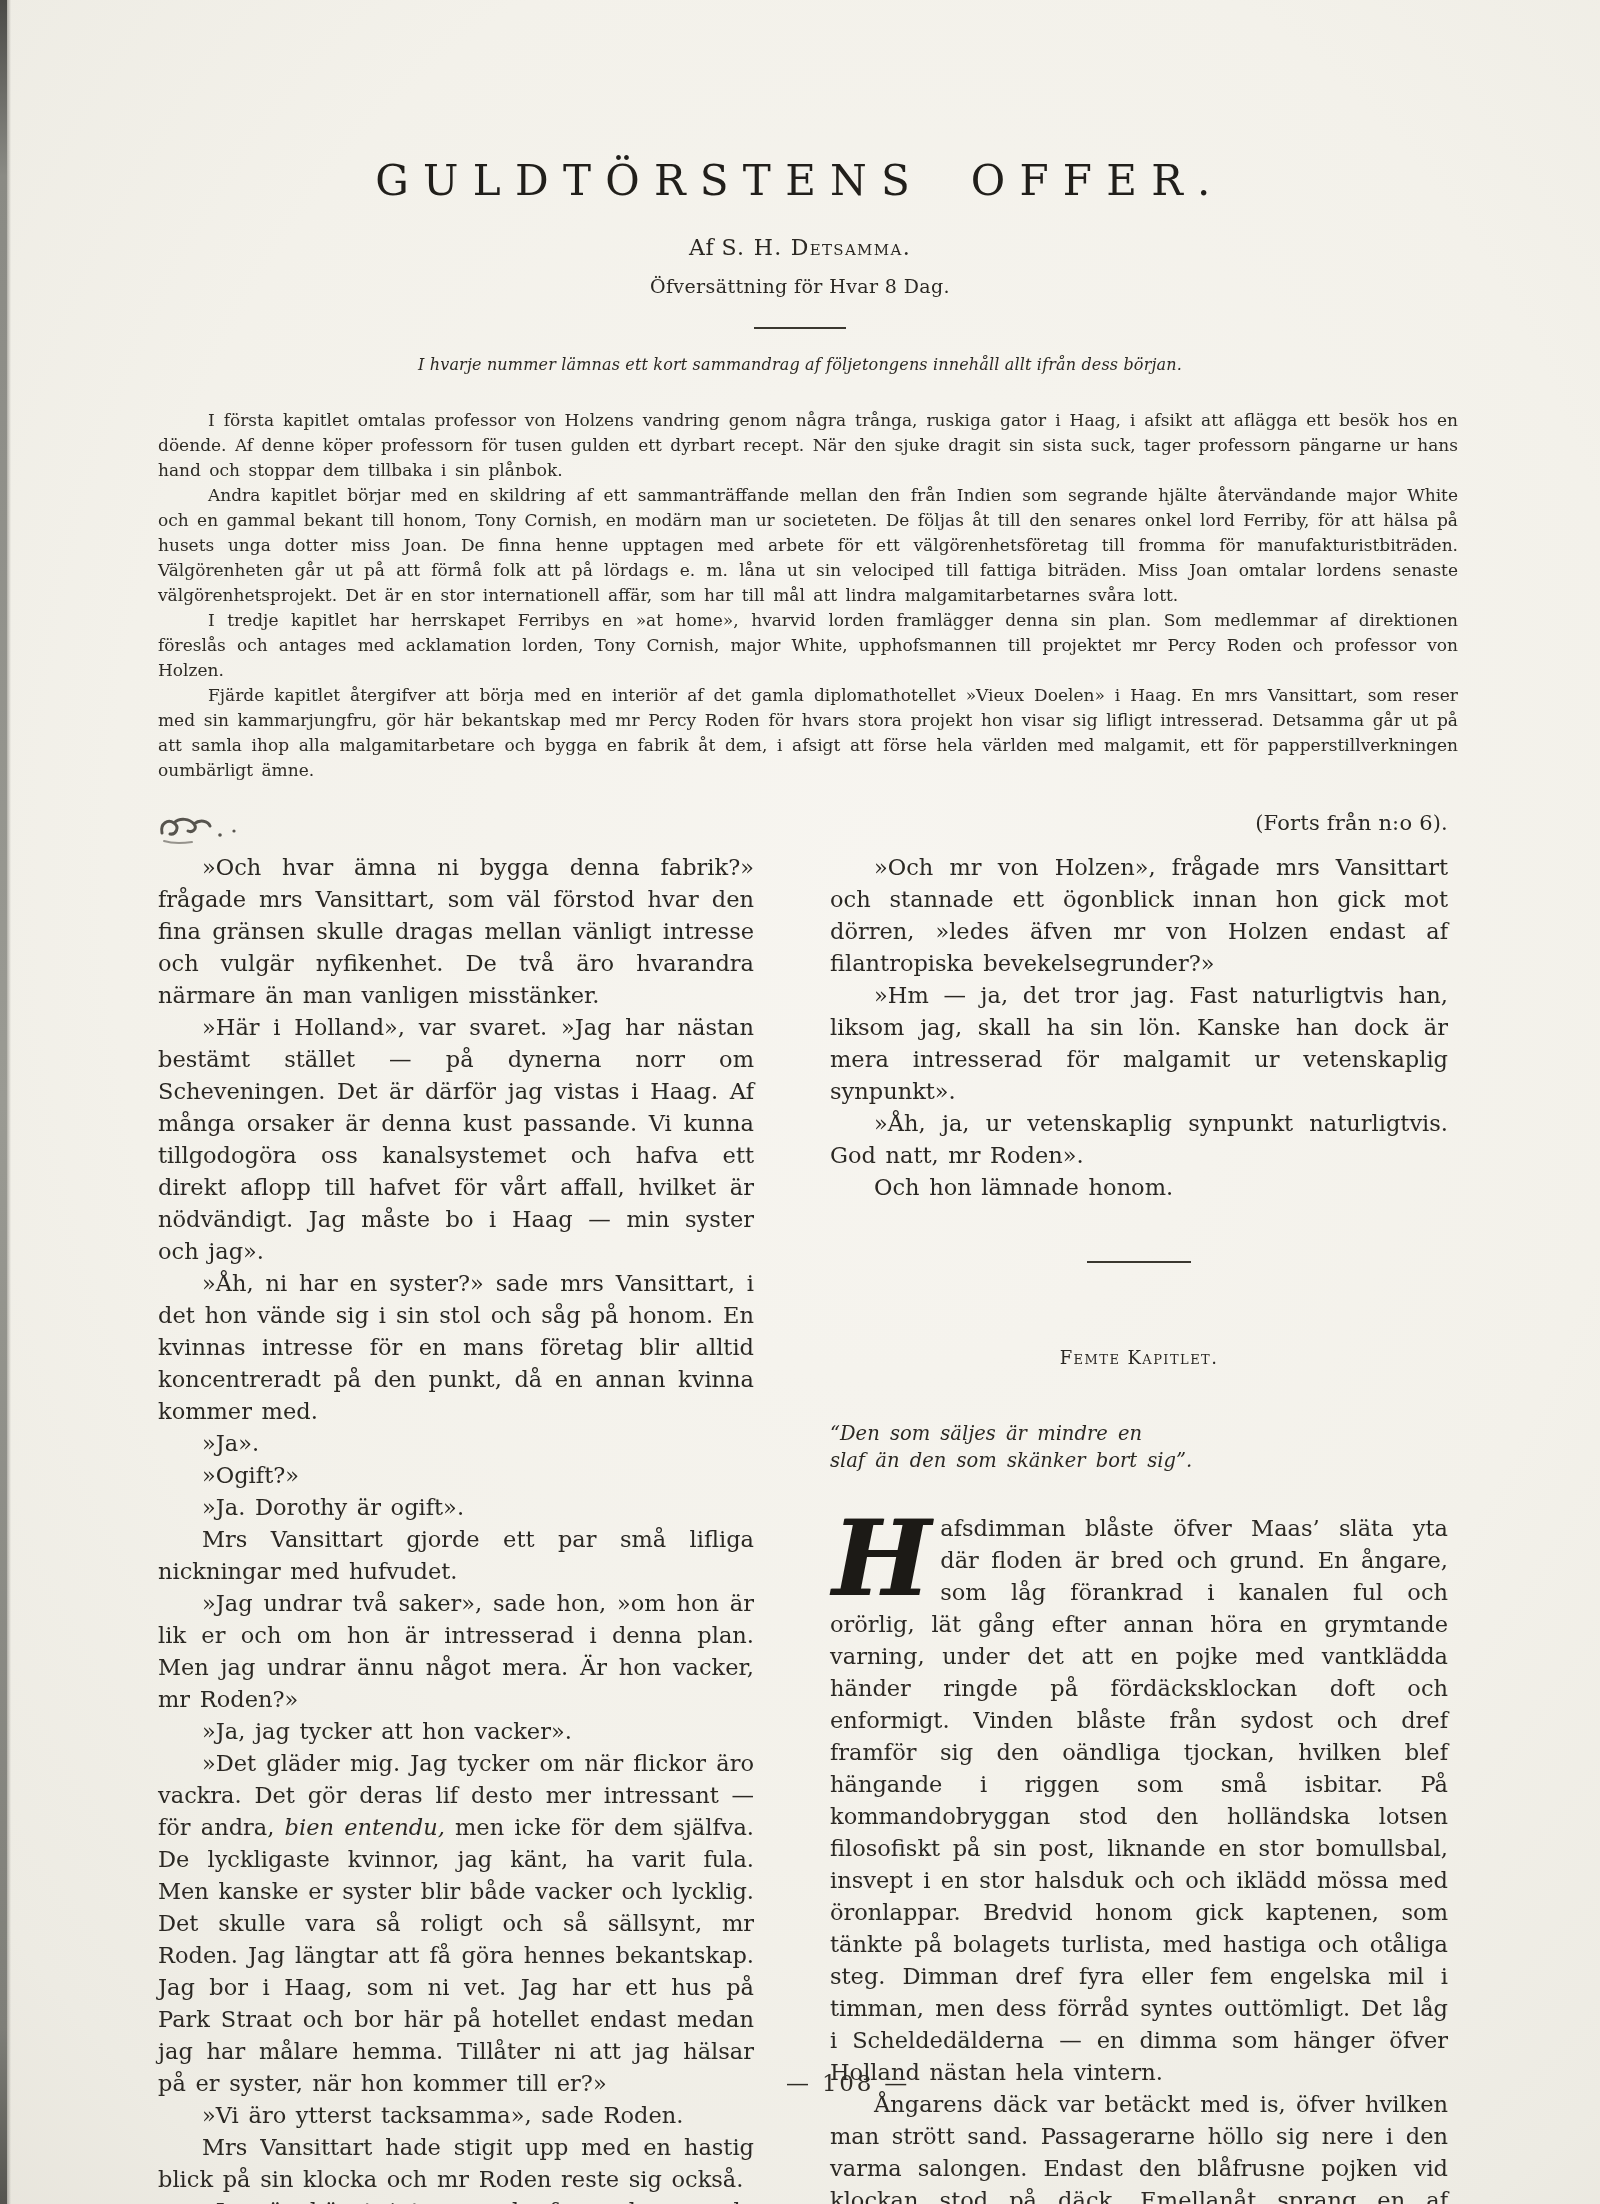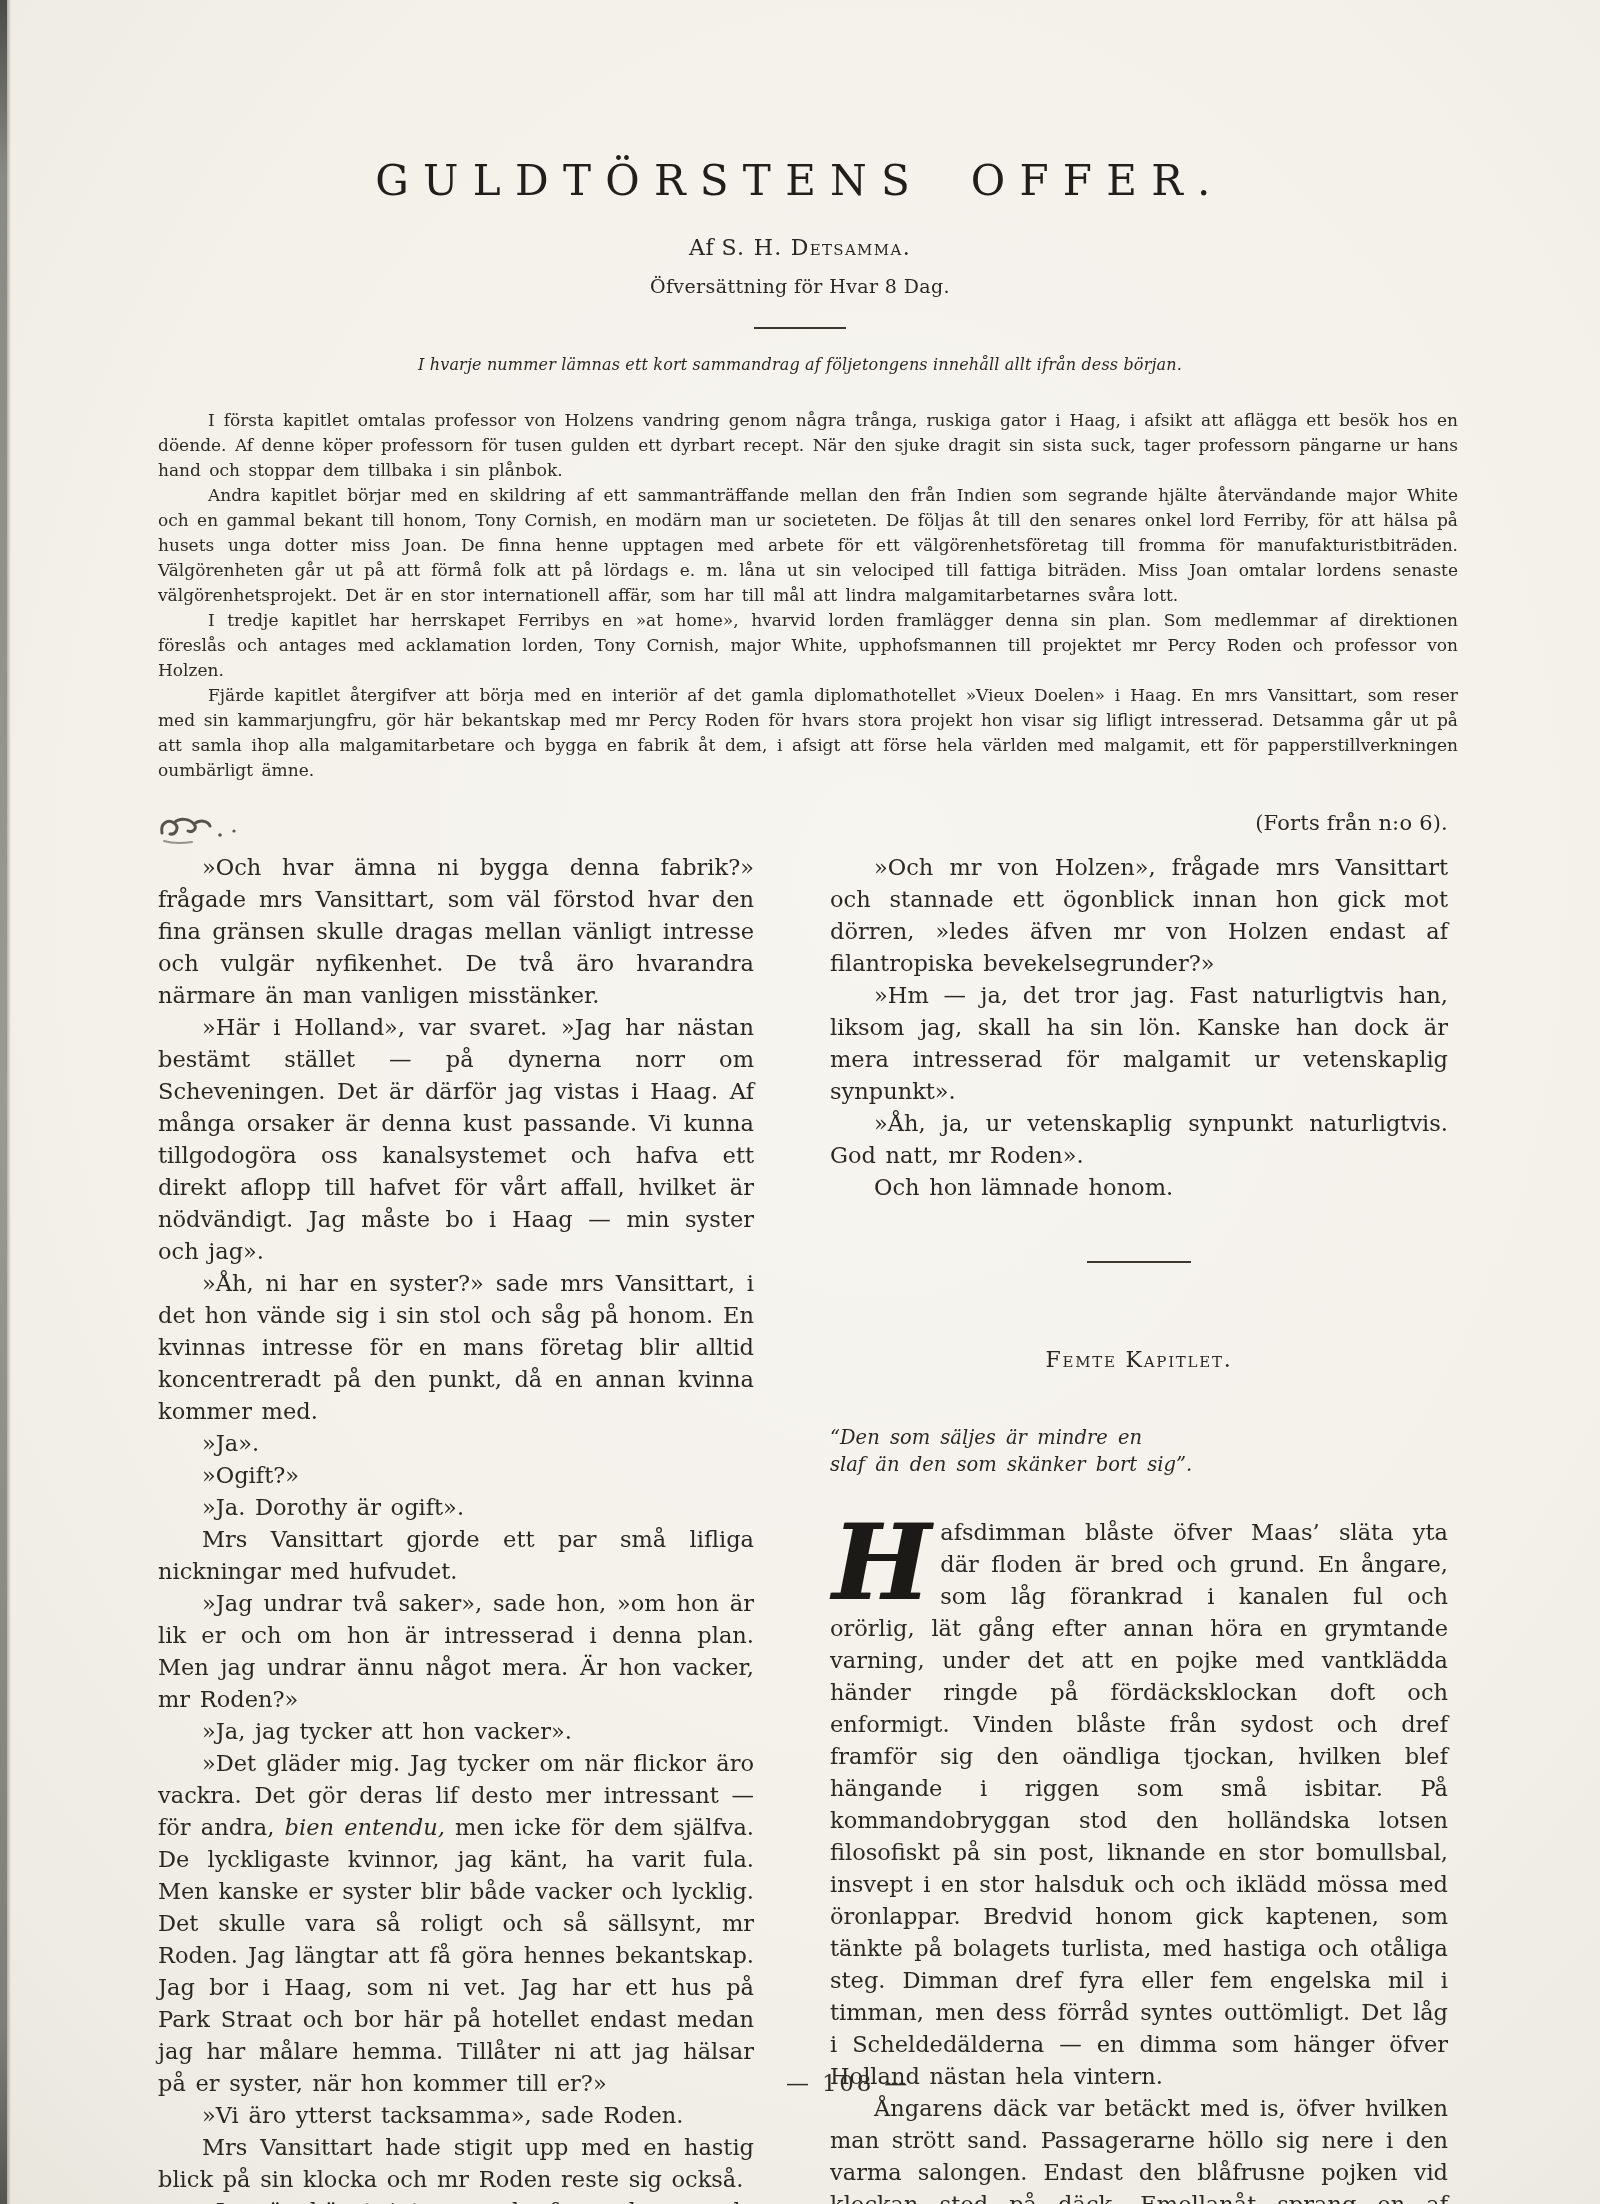--- a/index.html
+++ b/index.html
@@ -71,21 +71,21 @@
     text-indent:44px;
     color:#2b2823;
   }
   .rule-small{
     width:104px;height:2px;background:#3a372f;border:0;
     margin:58px auto 0 auto;
   }
   .chapter-heading{
     margin:84px 0 16px 0;
     text-align:center;
-    font-size:22px;font-weight:400;
+    font-size:18px;font-weight:400;
     font-variant:small-caps;
     letter-spacing:.08em;
   }
   .epigraph{
     margin:52px 66px 0 0;
     text-align:left;
     font-style:italic;font-size:19.5px;line-height:27px;
     word-spacing:4px;
   }
   .dropcap-p{text-indent:0;margin-top:38px;}

